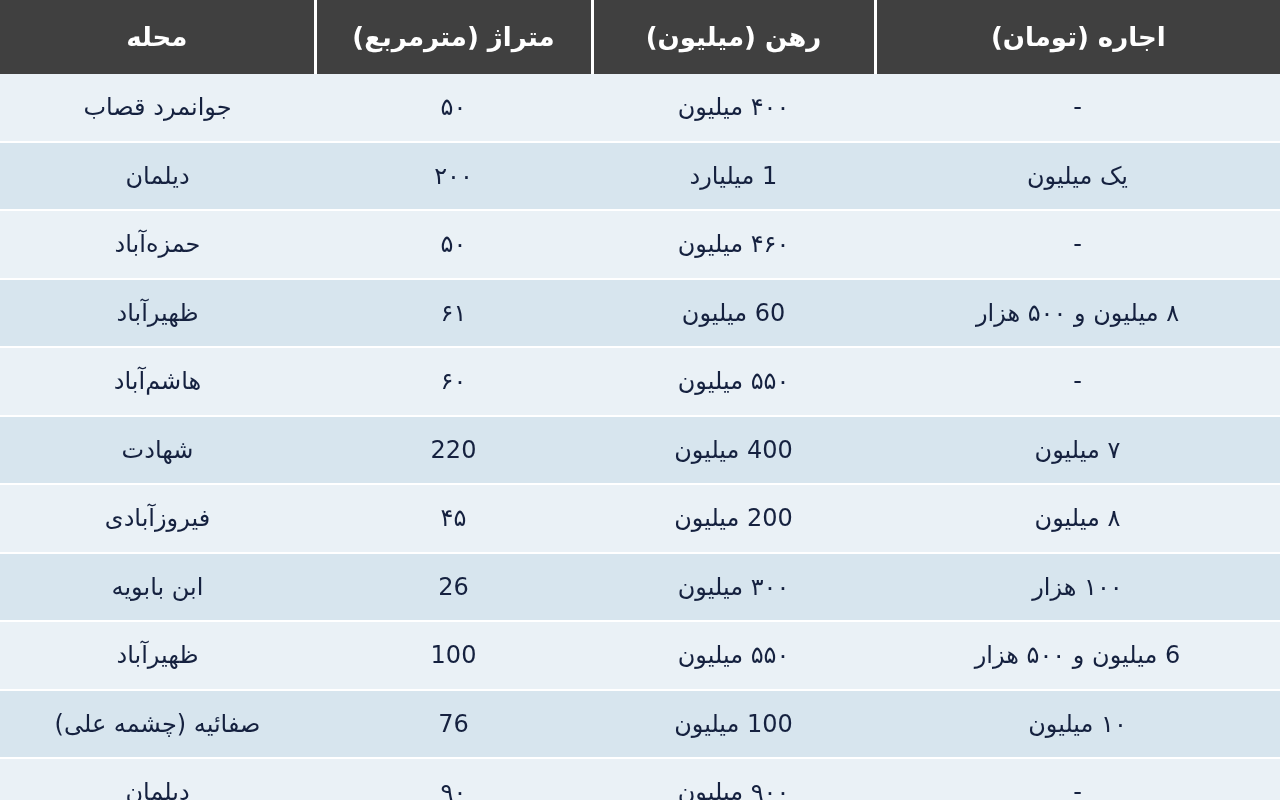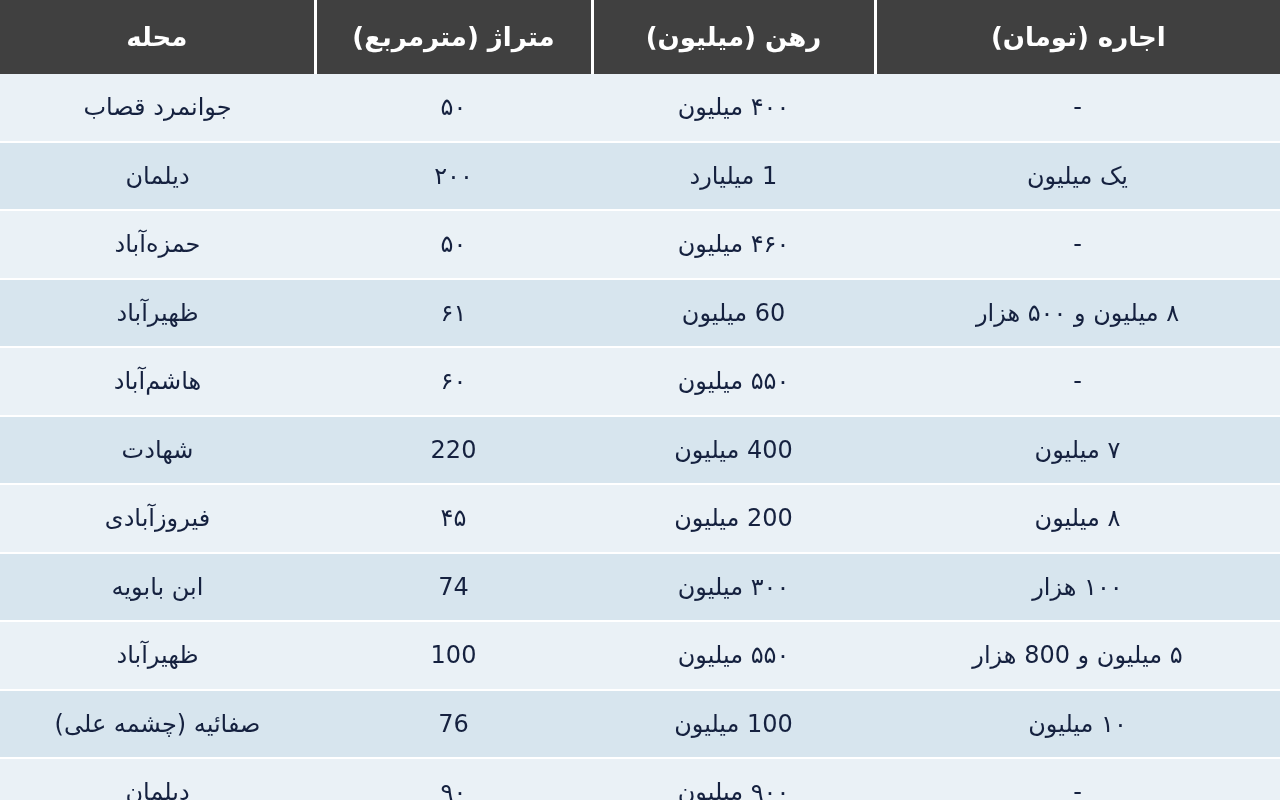--- a/index.html
+++ b/index.html
@@ -155,25 +155,25 @@
         </tr>
         <tr class="odd">
           <td class="cell-rent">۸ میلیون</td>
           <td class="">200 میلیون</td>
           <td class="">۴۵</td>
           <td class="cell-name">فیروزآبادی</td>
         </tr>
         <tr class="even">
           <td class="cell-rent">۱۰۰ هزار</td>
           <td class="">۳۰۰ میلیون</td>
-          <td class="">74</td>
+          <td class="">26</td>
           <td class="cell-name">ابن بابویه</td>
         </tr>
         <tr class="odd">
-          <td class="cell-rent">۵ میلیون و 800 هزار</td>
+          <td class="cell-rent">6 میلیون و ۵۰۰ هزار</td>
           <td class="">۵۵۰ میلیون</td>
           <td class="">100</td>
           <td class="cell-name">ظهیرآباد</td>
         </tr>
         <tr class="even">
           <td class="cell-rent">۱۰ میلیون</td>
           <td class="">100 میلیون</td>
           <td class="">76</td>
           <td class="cell-name">صفائیه (چشمه علی)</td>
         </tr>

